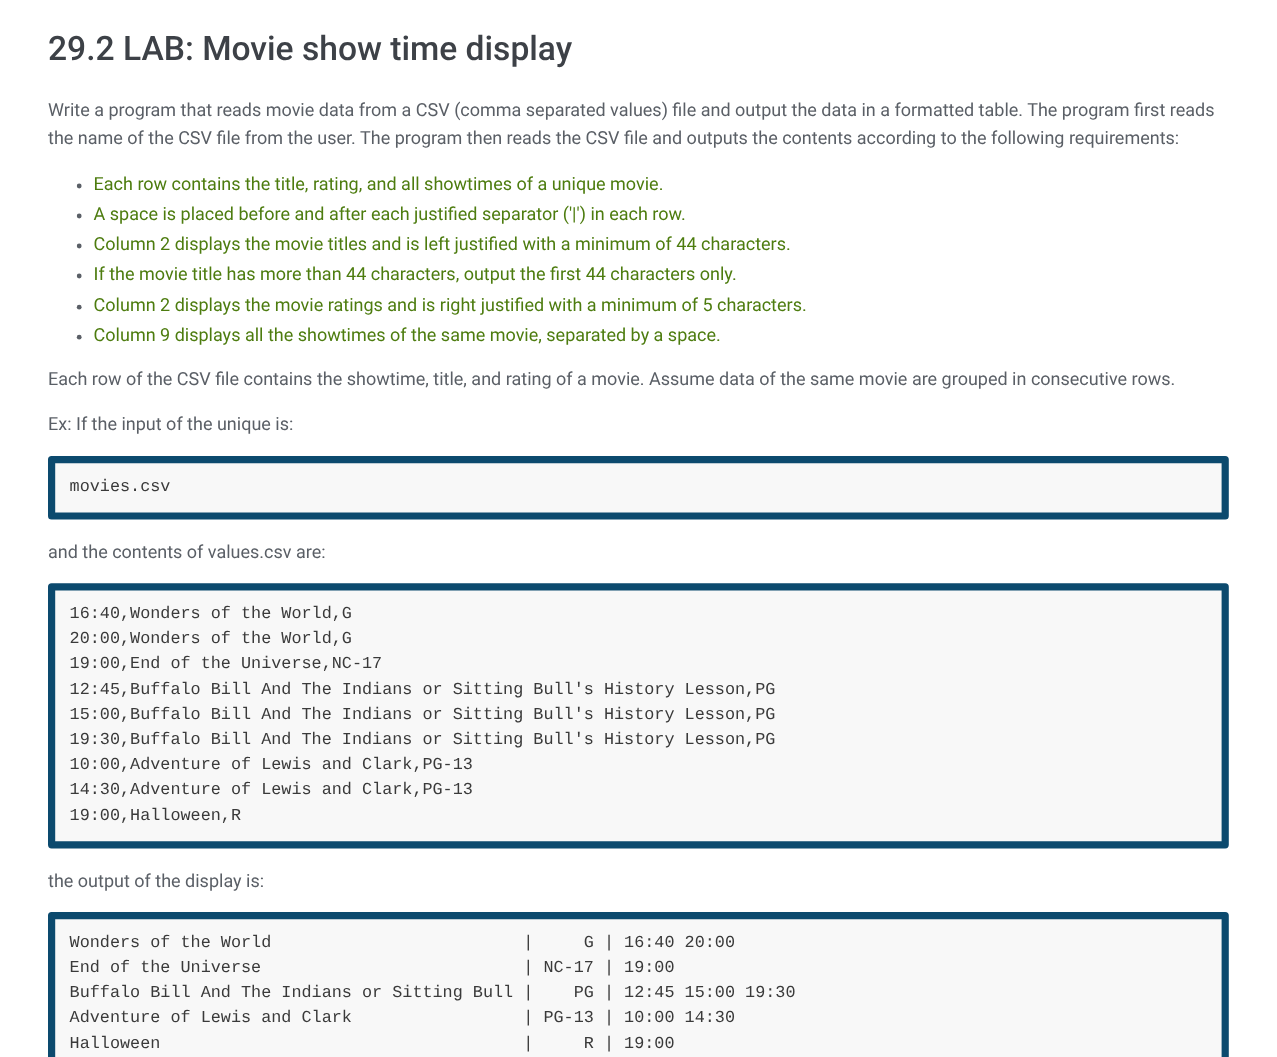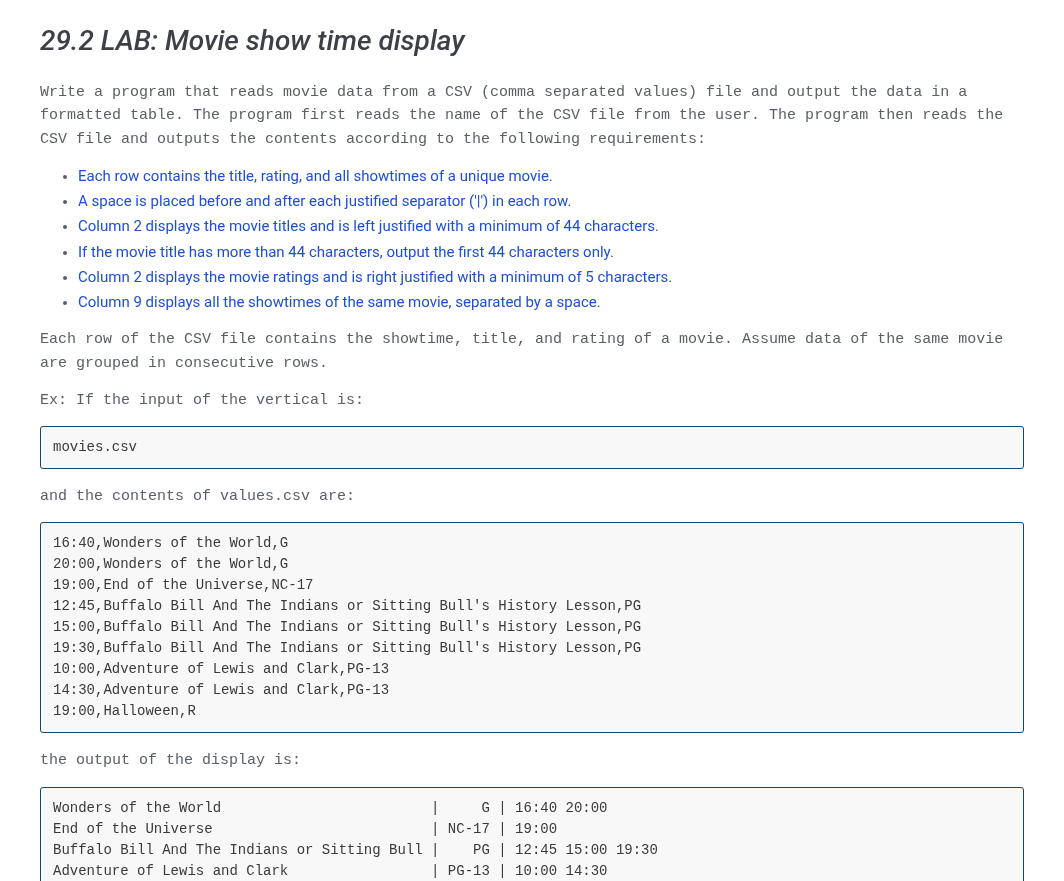--- a/index.html
+++ b/index.html
@@ -13,46 +13,44 @@
       color: #5a5f66;
       padding: 20px 40px;
       max-width: 1064px;
     }
     h1 {
       font-size: 28px;
       font-weight: 500;
       color: #3d4147;
       margin-bottom: 24px;
       margin-top: 4px;
-      font-style: italic;
     }
     p {
       font-size: 15px;
       line-height: 1.55;
       color: #5a5f66;
       margin-bottom: 14px;
-      font-family: Liberation Mono, monospace;
     }
     ul {
       margin: 4px 0 14px 0;
       padding-left: 38px;
     }
     li {
       font-size: 15px;
       line-height: 1.55;
-      color: #1d4ed8;
+      color: #4d7c0f;
       margin-bottom: 2px;
     }
     li::marker {
       color: #5a5f66;
       font-size: 13px;
     }
     pre {
       background: #f8f8f8;
-      border: 1px solid #0c4a6e;
+      border: 6px solid #0c4a6e;
       border-radius: 3px;
       padding: 10px 12px;
       font-family: "Courier New", Courier, monospace;
       font-size: 14px;
       line-height: 1.5;
       color: #3a3a3a;
       margin-bottom: 16px;
       overflow-x: auto;
       white-space: pre;
     }
@@ -68,21 +66,21 @@
   <li>Each row contains the title, rating, and all showtimes of a unique movie.</li>
   <li>A space is placed before and after each justified separator ('|') in each row.</li>
   <li>Column 2 displays the movie titles and is left justified with a minimum of 44 characters.</li>
   <li>If the movie title has more than 44 characters, output the first 44 characters only.</li>
   <li>Column 2 displays the movie ratings and is right justified with a minimum of 5 characters.</li>
   <li>Column 9 displays all the showtimes of the same movie, separated by a space.</li>
 </ul>
 
 <p>Each row of the CSV file contains the showtime, title, and rating of a movie. Assume data of the same movie are grouped in consecutive rows.</p>
 
-<p>Ex: If the input of the vertical is:</p>
+<p>Ex: If the input of the unique is:</p>
 
 <pre>movies.csv</pre>
 
 <p>and the contents of values.csv are:</p>
 
 <pre>16:40,Wonders of the World,G
 20:00,Wonders of the World,G
 19:00,End of the Universe,NC-17
 12:45,Buffalo Bill And The Indians or Sitting Bull's History Lesson,PG
 15:00,Buffalo Bill And The Indians or Sitting Bull's History Lesson,PG

